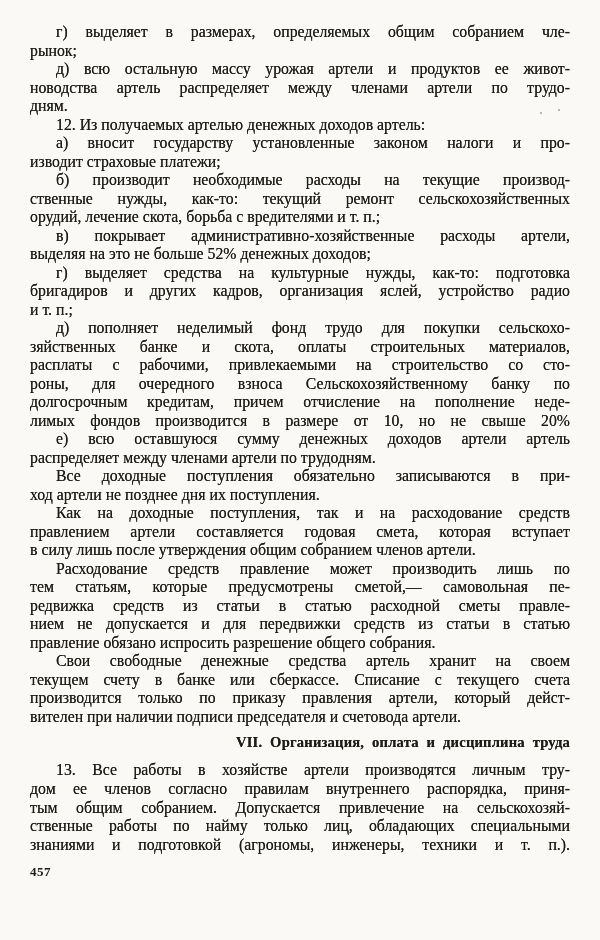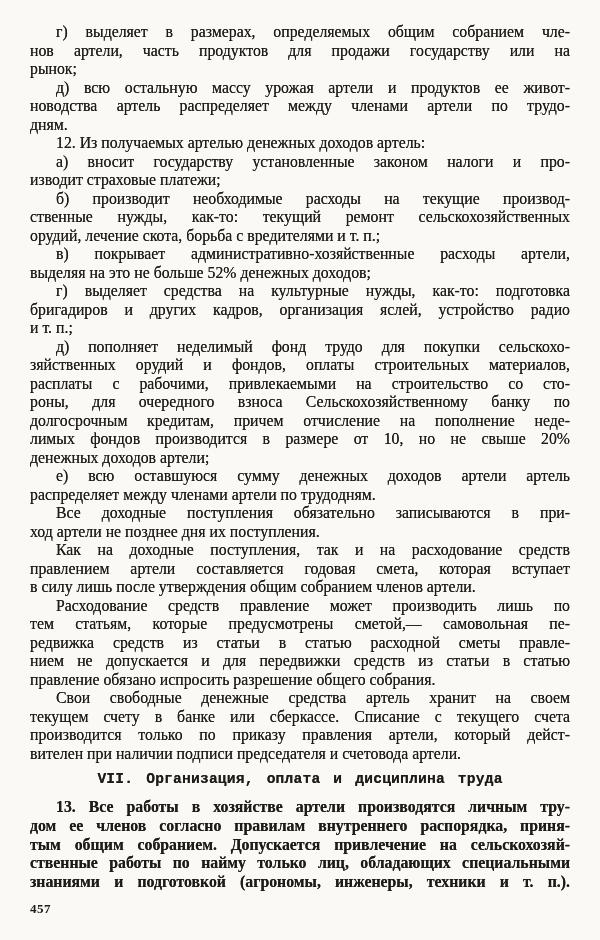--- a/index.html
+++ b/index.html
@@ -28,31 +28,30 @@
     line-height: 18.5px;
     text-align: left;
     text-shadow: 0 0 0.35px rgba(25, 22, 18, 0.85); 
     white-space: normal;
   }
   .line.flush {
     text-align: justify;
     text-align-last: justify;
   }
   .line.indent { text-indent: 26px; }
-  .block-after .line { line-height: 18.8px; font-weight: bold; }
+  .block-after .line { line-height: 18.8px; }
   .heading {
     margin: 8px 0 10px 0;
     font-size: 14.6px;
     font-weight: 700;
     line-height: 17px;
-    text-align: center;
+    text-align: right;
     letter-spacing: 0.2px;
     word-spacing: 4px;
     text-shadow: 0 0 0.3px rgba(25, 22, 18, 0.8);
-    font-family: Liberation Mono, monospace;
   }
   .pagenum {
     margin-top: 9px;
     font-size: 13px;
     font-weight: 700;
     text-align: left;
     letter-spacing: 0.5px;
   }
   .speck {
     position: absolute;
@@ -64,43 +63,41 @@
   .speck.s3 { left: 540px; top: 112px; width: 2px; height: 2px; }
 </style>
 </head>
 <body>
 
 <div class="page">
   <div class="content">
 
     <div id="lines-top" class="block-before">
         <div class="line indent flush">г) выделяет в размерах, определяемых общим собранием чле-</div>
-        <div class="line flush">нов артели, часть продуктов для продажи государству или на</div>
         <div class="line">рынок;</div>
         <div class="line indent flush">д) всю остальную массу урожая артели и продуктов ее живот-</div>
         <div class="line flush">новодства артель распределяет между членами артели по трудо-</div>
         <div class="line">дням.</div>
         <div class="line indent">12. Из получаемых артелью денежных доходов артель:</div>
         <div class="line indent flush">а) вносит государству установленные законом налоги и про-</div>
         <div class="line">изводит страховые платежи;</div>
         <div class="line indent flush">б) производит необходимые расходы на текущие производ-</div>
         <div class="line flush">ственные нужды, как-то: текущий ремонт сельскохозяйственных</div>
         <div class="line">орудий, лечение скота, борьба с вредителями и т. п.;</div>
         <div class="line indent flush">в) покрывает административно-хозяйственные расходы артели,</div>
         <div class="line">выделяя на это не больше 52% денежных доходов;</div>
         <div class="line indent flush">г) выделяет средства на культурные нужды, как-то: подготовка</div>
         <div class="line flush">бригадиров и других кадров, организация яслей, устройство радио</div>
         <div class="line">и т. п.;</div>
         <div class="line indent flush">д) пополняет неделимый фонд трудо для покупки сельскохо-</div>
-        <div class="line flush">зяйственных орудий и фондов, оплаты строительных материалов,</div>
+        <div class="line flush">зяйственных банке и скота, оплаты строительных материалов,</div>
         <div class="line flush">расплаты с рабочими, привлекаемыми на строительство со сто-</div>
         <div class="line flush">роны, для очередного взноса Сельскохозяйственному банку по</div>
         <div class="line flush">долгосрочным кредитам, причем отчисление на пополнение неде-</div>
         <div class="line flush">лимых фондов производится в размере от 10, но не свыше 20%</div>
-        <div class="line">денежных доходов артели;</div>
         <div class="line indent flush">е) всю оставшуюся сумму денежных доходов артели артель</div>
         <div class="line">распределяет между членами артели по трудодням.</div>
         <div class="line indent flush">Все доходные поступления обязательно записываются в при-</div>
         <div class="line">ход артели не позднее дня их поступления.</div>
         <div class="line indent flush">Как на доходные поступления, так и на расходование средств</div>
         <div class="line flush">правлением артели составляется годовая смета, которая вступает</div>
         <div class="line">в силу лишь после утверждения общим собранием членов артели.</div>
         <div class="line indent flush">Расходование средств правление может производить лишь по</div>
         <div class="line flush">тем статьям, которые предусмотрены сметой,— самовольная пе-</div>
         <div class="line flush">редвижка средств из статьи в статью расходной сметы правле-</div>

